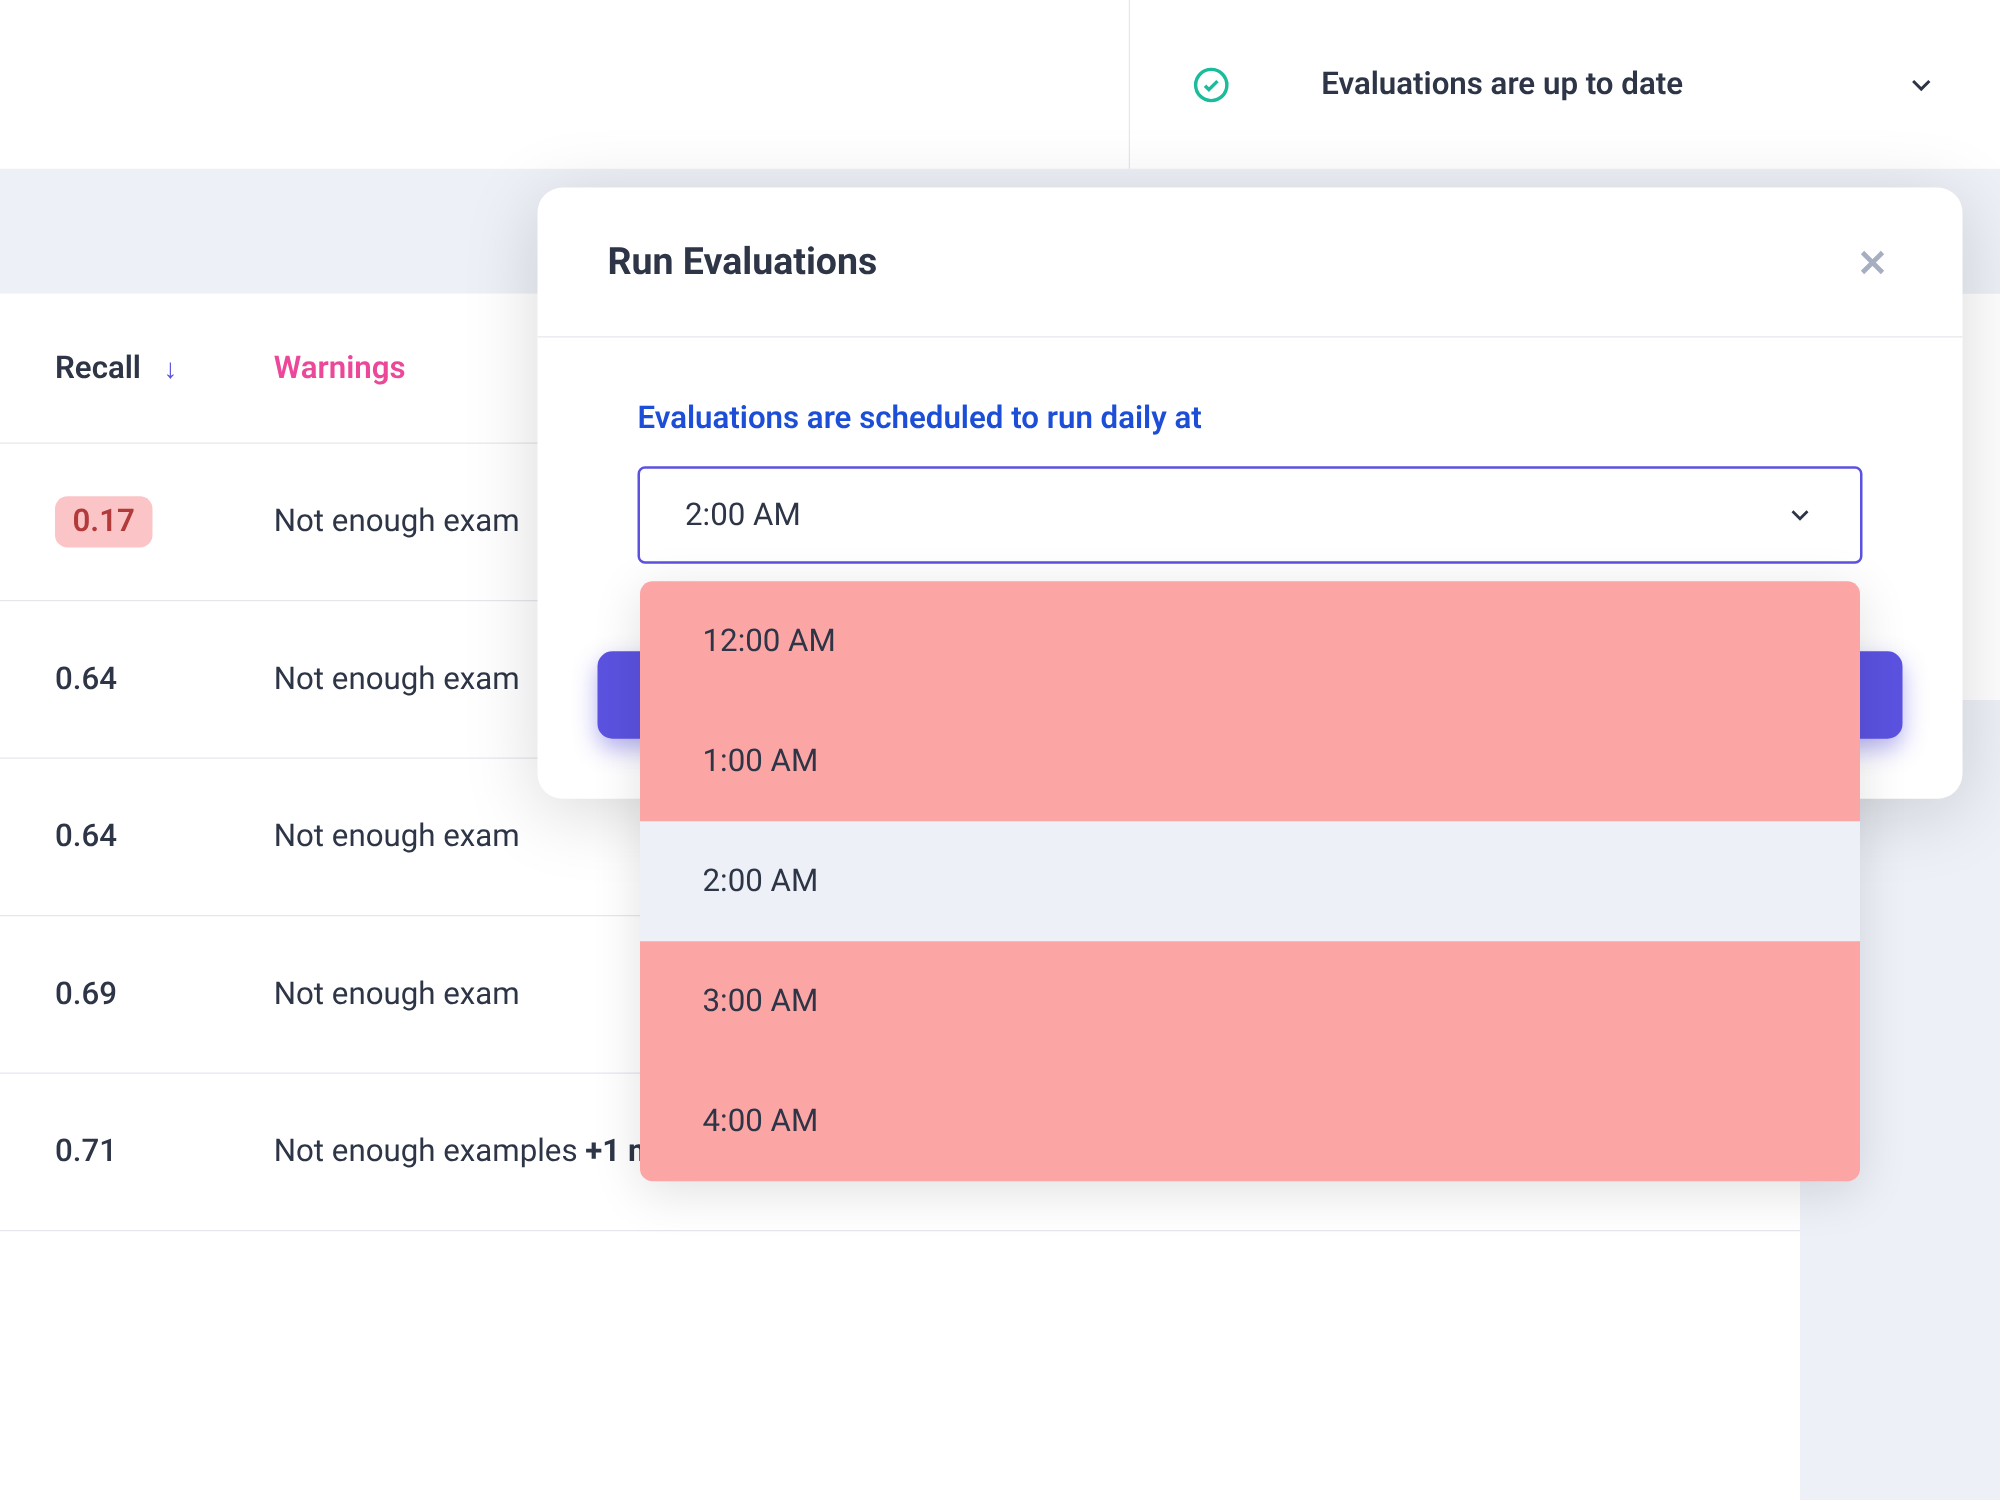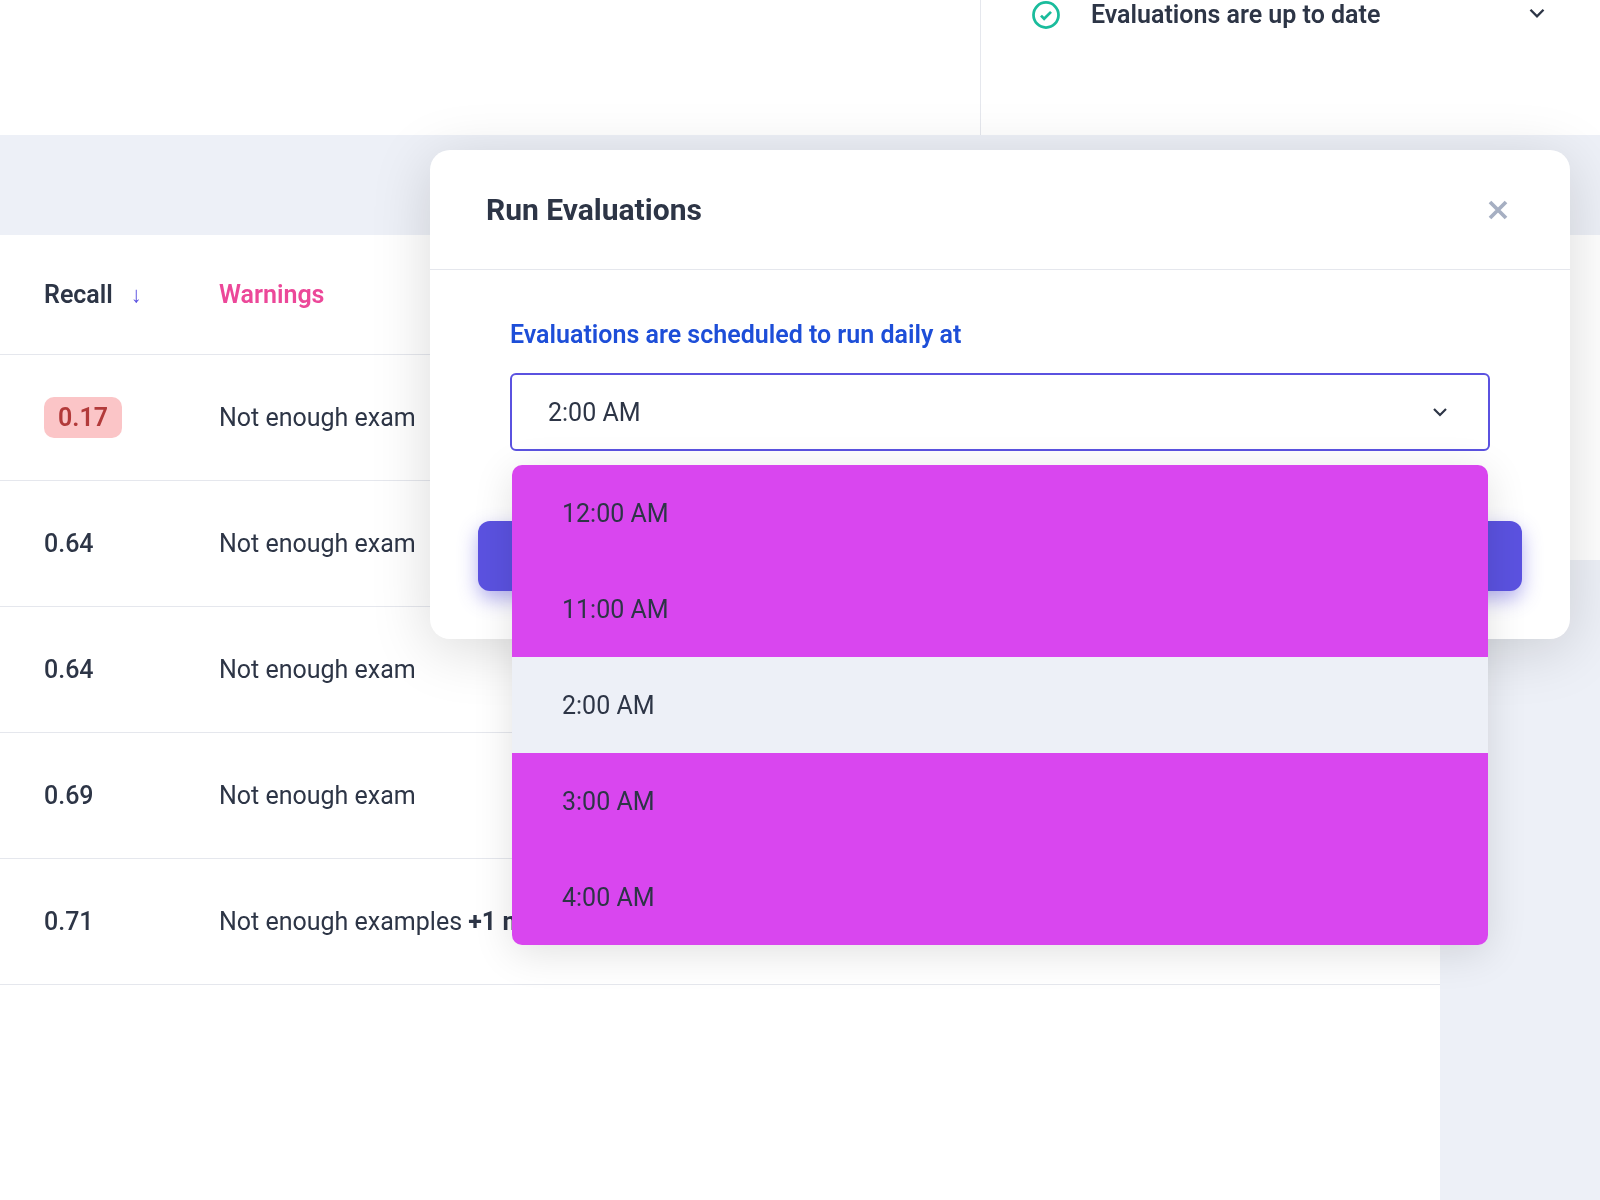--- a/index.html
+++ b/index.html
@@ -10,25 +10,27 @@
       height: 1200px;
       overflow: hidden;
       position: relative;
     }
     
     
     .status-bar {
       position: absolute;
       top: 0;
       right: 0;
-      width: 620px;
+      width: 697px;
       height: 135px;
       border-left: 1px solid #e5e7ed;
       display: flex;
+      align-items: center;
       padding: 0 50px;
+      gap: 43px;
     }
     .status-icon {
       width: 30px;
       height: 30px;
       margin-right: 30px;
     }
     .status-text {
       font-size: 25px;
       font-weight: 600;
       color: #2d3546;
@@ -188,21 +190,21 @@
       width: 24px;
       height: 24px;
       color: #2d3546;
     }
     
     .dropdown-list {
       position: absolute;
       top: 90px;
       left: 0;
       right: 0;
-      background: #d946ef;
+      background: #fca5a5;
       border-radius: 10px;
       box-shadow: 0 8px 40px rgba(0,0,0,0.12);
       overflow: hidden;
       z-index: 200;
     }
     .dropdown-item {
       height: 96px;
       display: flex;
       align-items: center;
       padding: 0 50px;
@@ -287,21 +289,21 @@
   </div>
   <div class="modal-body">
     <div class="schedule-label">Evaluations are scheduled to run daily at</div>
     <div class="select-box">
       <span class="select-value">2:00 AM</span>
       <svg class="select-chevron" viewBox="0 0 24 24" fill="none" stroke="currentColor" stroke-width="2.2">
         <path d="M6 9l6 6 6-6"></path>
       </svg>
       <div class="dropdown-list">
         <div class="dropdown-item">12:00 AM</div>
-        <div class="dropdown-item">11:00 AM</div>
+        <div class="dropdown-item">1:00 AM</div>
         <div class="dropdown-item selected">2:00 AM</div>
         <div class="dropdown-item">3:00 AM</div>
         <div class="dropdown-item">4:00 AM</div>
       </div>
     </div>
   </div>
   <div class="modal-buttons">
     <div class="btn btn-left"></div>
     <div class="btn btn-right"></div>
   </div>

